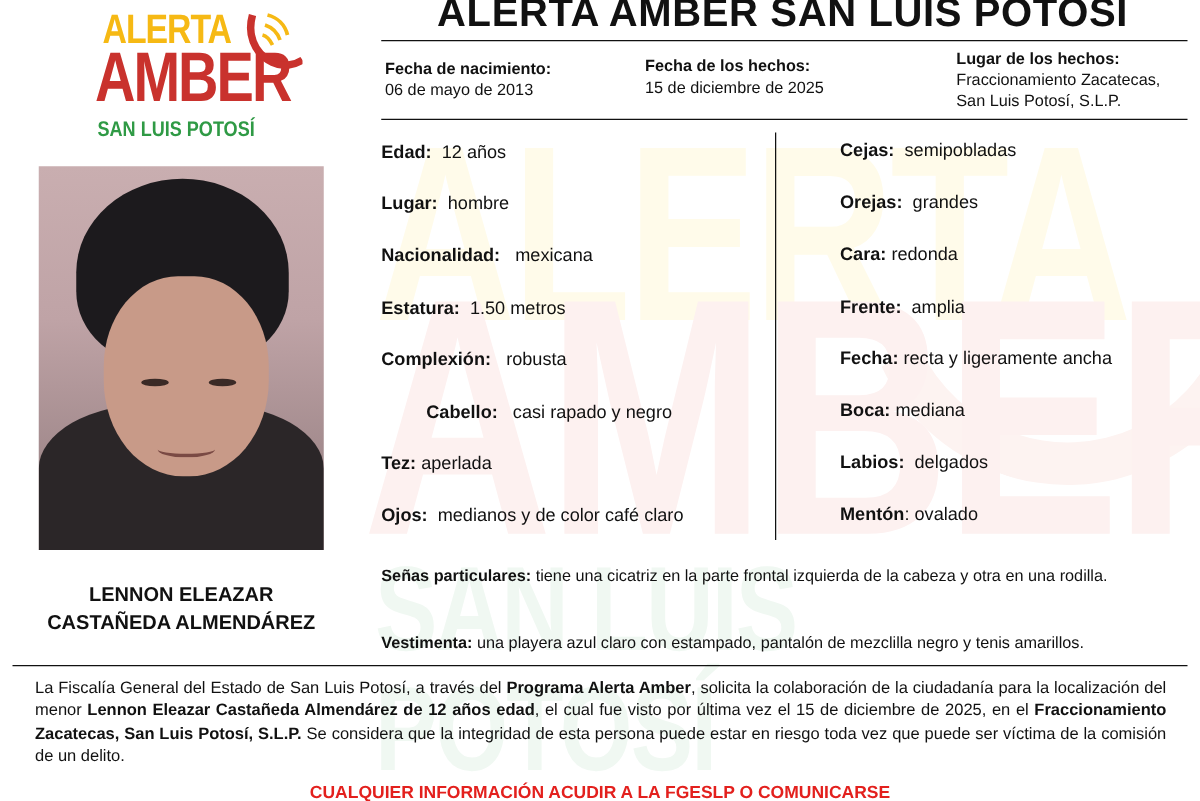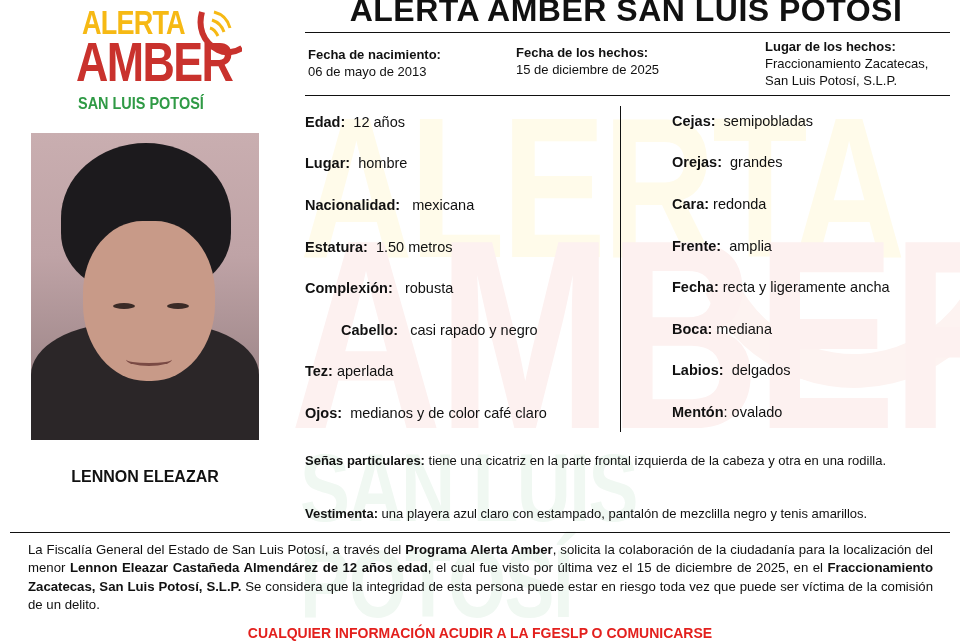--- a/index.html
+++ b/index.html
@@ -103,20 +103,21 @@
   <div class="body"></div>
   <div class="hair"></div>
   <div class="face"></div>
   <div class="eye" style="left:82px;"></div>
   <div class="eye" style="left:136px;"></div>
   <div class="mouth"></div>
 </div>
 
 <div class="abs name">
   <div>LENNON ELEAZAR</div>
+  <div>CASTAÑEDA ALMENDÁREZ</div>
 </div>
 
 <div class="trait" style="left:305px; top:114px;"><span class="k">Edad:</span>&nbsp; <span>12 años</span></div>
 <div class="trait" style="left:305px; top:155px;"><span class="k">Lugar:</span>&nbsp; <span>hombre</span></div>
 <div class="trait" style="left:305px; top:197px;"><span class="k">Nacionalidad:</span>&nbsp;&nbsp; <span>mexicana</span></div>
 <div class="trait" style="left:305px; top:239px;"><span class="k">Estatura:</span>&nbsp; <span>1.50 metros</span></div>
 <div class="trait" style="left:305px; top:280px;"><span class="k">Complexión:</span>&nbsp;&nbsp; <span>robusta</span></div>
 <div class="trait" style="left:305px; top:322px;margin-left:36px;"><span class="k">Cabello:</span>&nbsp;&nbsp; <span>casi rapado y negro</span></div>
 <div class="trait" style="left:305px; top:363px;"><span class="k">Tez:</span> <span>aperlada</span></div>
 <div class="trait" style="left:305px; top:405px;"><span class="k">Ojos:</span>&nbsp; <span>medianos y de color café claro</span></div>

